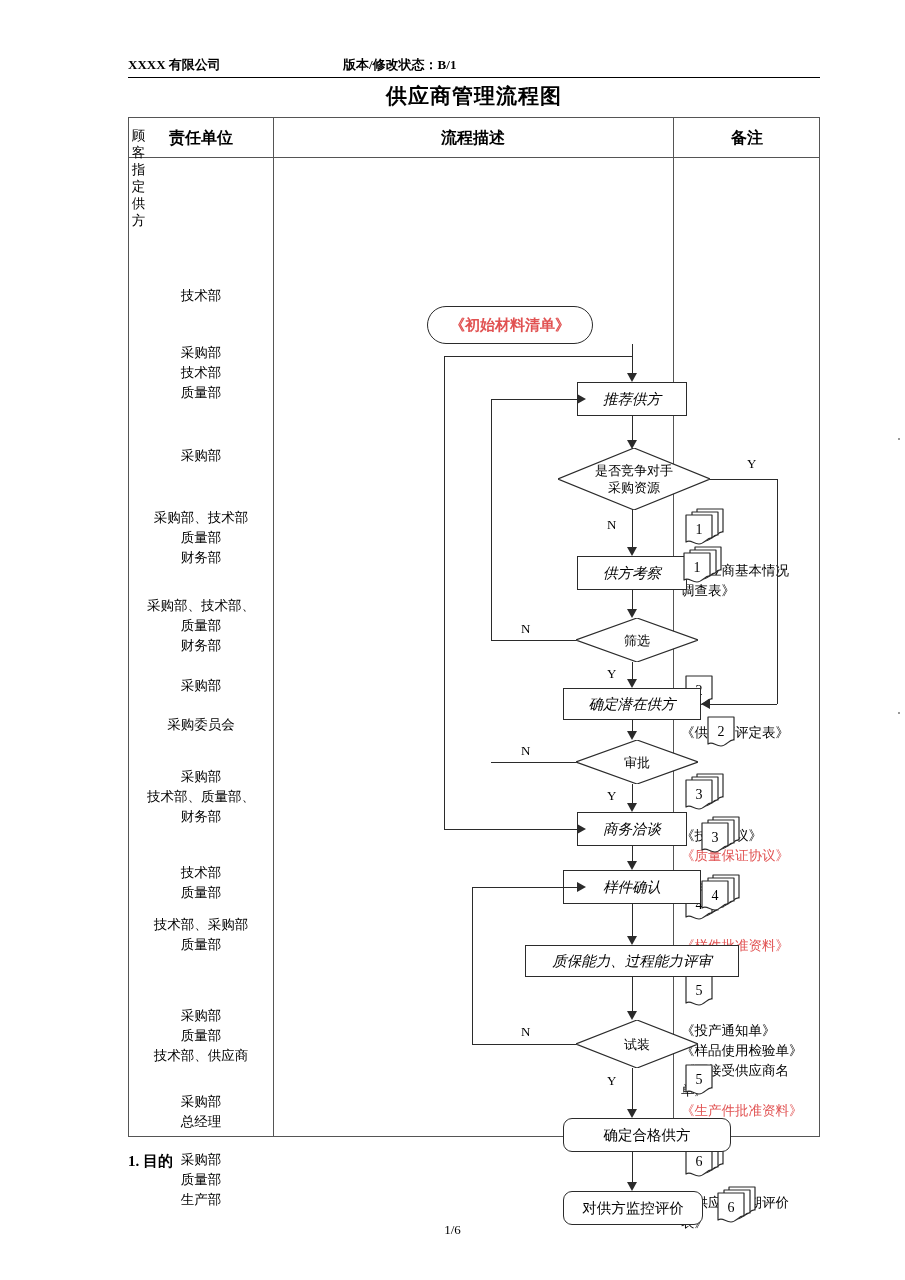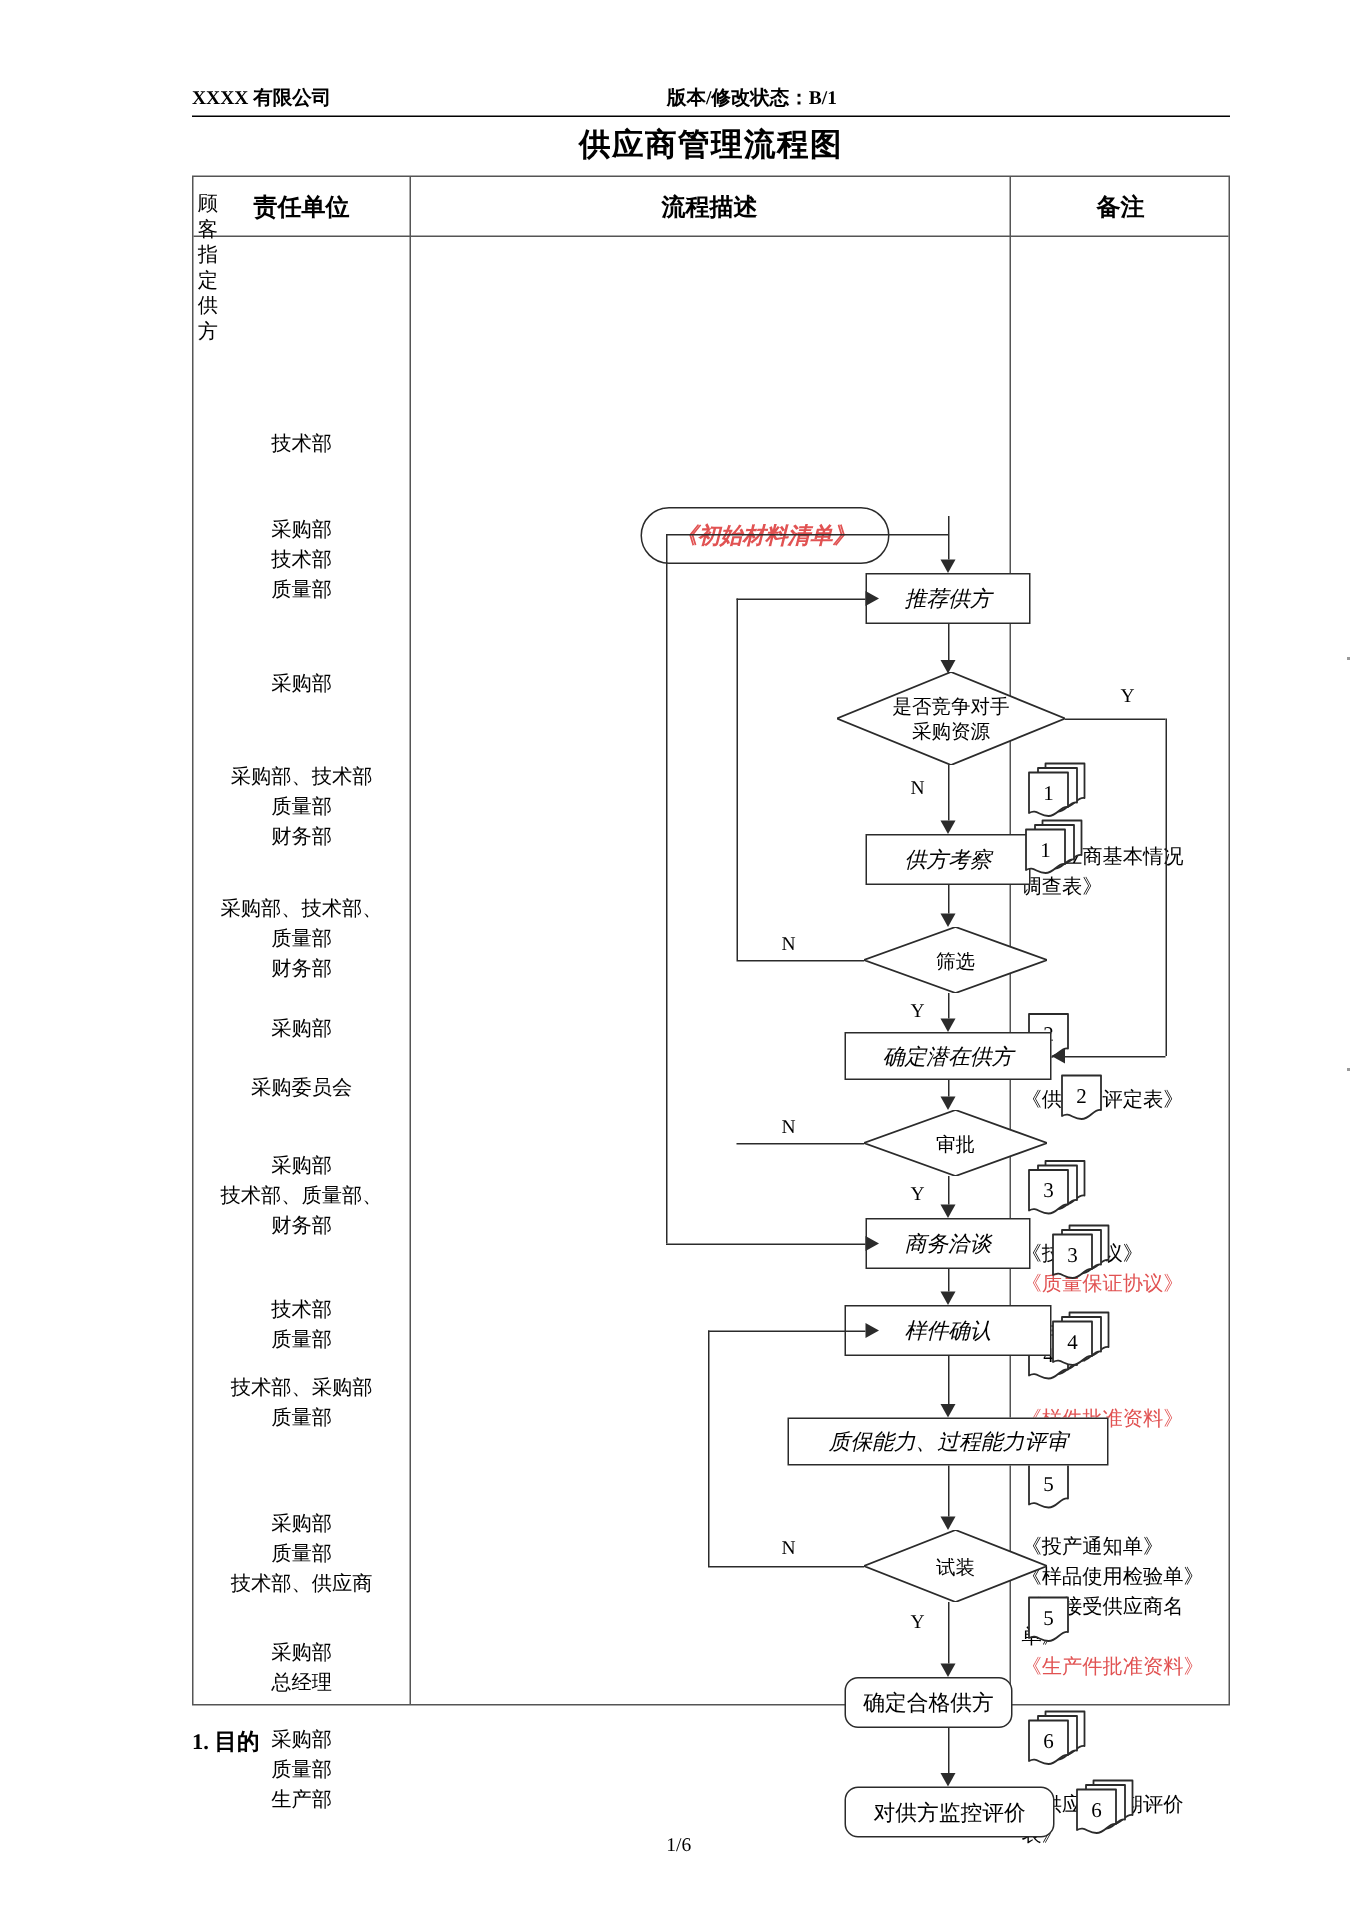--- a/index.html
+++ b/index.html
@@ -18,21 +18,21 @@
   #doc-header {
     position: absolute;
     left: 128px; top: 56px; width: 692px;
     display: flex; align-items: flex-end;
     font-size: 13px; font-weight: bold;
     padding-bottom: 3px;
     border-bottom: 1.6px solid #000;
   }
   #doc-header .hl { width: 215px; text-align: left; }
   #doc-header .hc { flex: 1; text-align: center; }
-  #doc-header .hr { width: 215px; text-align: right; }
+  #doc-header .hr { width: 215px; }
 
   #doc-title {
     position: absolute;
     left: 128px; top: 82px; width: 692px;
     text-align: center;
     font-size: 21px; font-weight: bold;
     letter-spacing: 1px;
   }
 
   
@@ -92,23 +92,22 @@
     border: 1.2px solid #2b2b2b;
     background: #fff;
     display: flex; align-items: center; justify-content: center;
     font-size: 14.5px;
     white-space: nowrap;
   }
   .node.rect   { border-radius: 0; font-style: italic; }
   .node.round  { border-radius: 9px; }
   .node.pill   {
     border-radius: 999px;
-    color: #e15252; font-style: italic; font-weight: bold;
+    color: #e15252; font-weight: bold;
     font-size: 15px;
-    margin-top: 32px;
   }
 
   
   .diamond-wrap { position: absolute; }
   .diamond-shape {
     position: absolute; left: 50%; top: 50%;
     width: 100%; height: 100%;
     transform: translate(-50%,-50%);
   }
   .diamond-label {
@@ -302,21 +301,21 @@
 
   <div id="flow-layer">
     <div id="nodes-host">
         <div class="node pill" style="left: 154px; top: 188px; width: 166px; height: 38px;">《初始材料清单》</div>
         <div class="node rect" style="left: 304px; top: 264px; width: 110px; height: 34px;">推荐供方</div>
         <div class="node rect" style="left: 304px; top: 438px; width: 110px; height: 34px;">供方考察</div>
         <div class="node rect" style="left: 290px; top: 570px; width: 138px; height: 32px;">确定潜在供方</div>
         <div class="node rect" style="left: 304px; top: 694px; width: 110px; height: 34px;">商务洽谈</div>
         <div class="node rect" style="left: 290px; top: 752px; width: 138px; height: 34px;">样件确认</div>
         <div class="node rect" style="left: 252px; top: 827px; width: 214px; height: 32px;">质保能力、过程能力评审</div>
-        <div class="node round" style="left: 290px; top: 1000px; width: 112px; height: 34px;">确定合格供方</div>
+        <div class="node round" style="left: 290px; top: 1000px; width: 168px; height: 34px;">确定合格供方</div>
         <div class="node round" style="left: 290px; top: 1073px; width: 140px; height: 34px;">对供方监控评价</div>
         <div class="diamond-wrap" style="left: 285px; top: 330px; width: 152px; height: 62px;">
           <svg class="diamond-shape" viewBox="0 0 152 62" preserveAspectRatio="none">
             <polygon points="76,0 152,31 76,62 0,31" fill="#ffffff" stroke="#2b2b2b" stroke-width="1.2"></polygon>
           </svg>
           <div class="diamond-label">
             <div>是否竞争对手</div>
             <div>采购资源</div>
           </div>
         </div>

